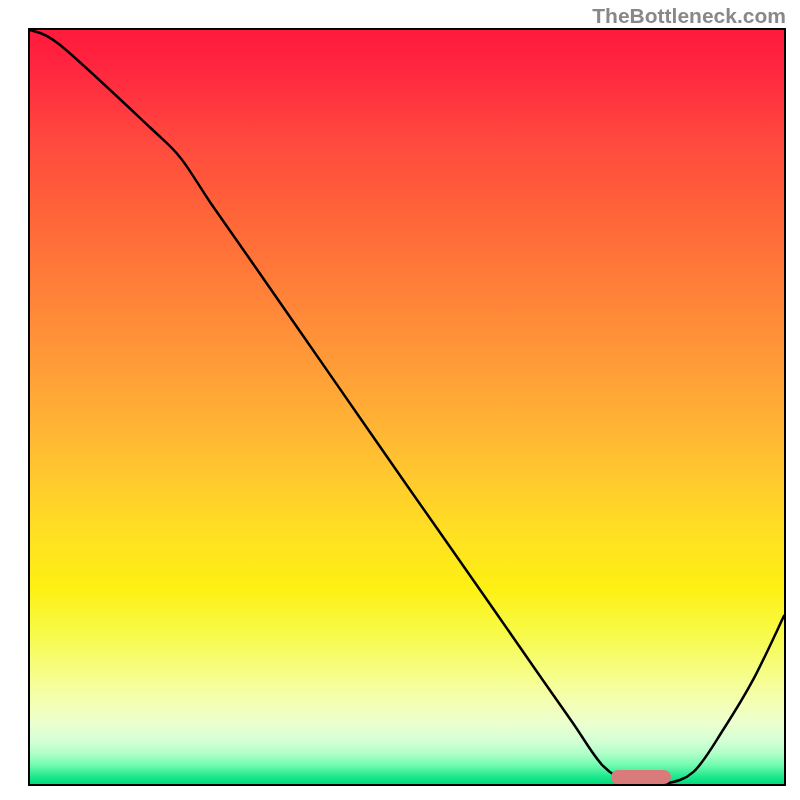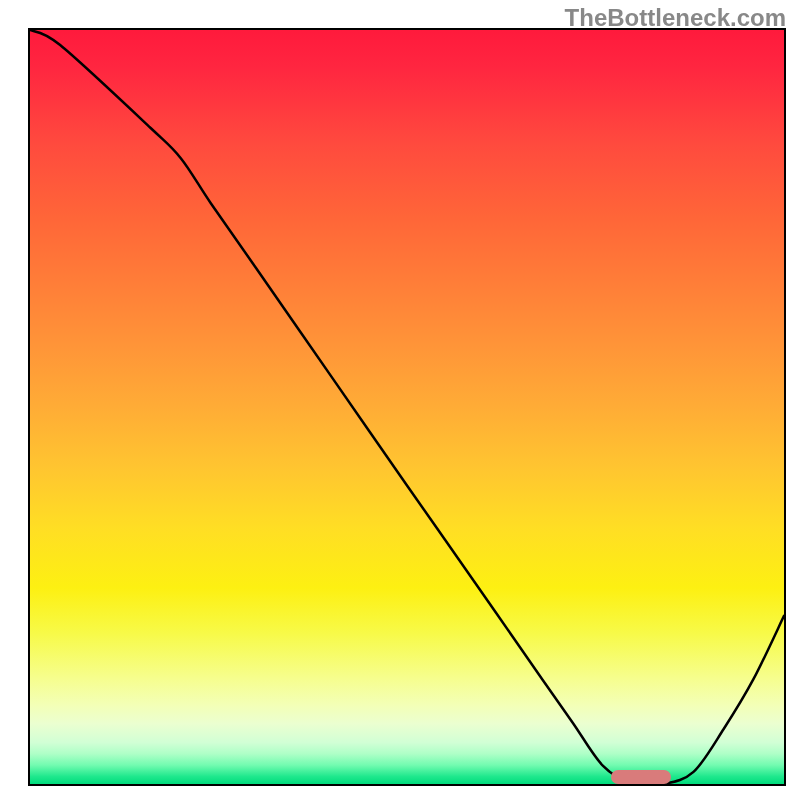--- a/index.html
+++ b/index.html
@@ -13,21 +13,21 @@
 }
 .container {
   position: relative;
   width: 800px;
   height: 800px;
 }
 .attribution {
   position: absolute;
   top: 4px;
   right: 14px;
-  font-size: 24px;
+  font-size: 21px;
   font-weight: bold;
   color: #888;
   font-family: Arial, sans-serif;
 }
 .plot-area {
   position: absolute;
   left: 28px;
   top: 28px;
   width: 758px;
   height: 758px;

